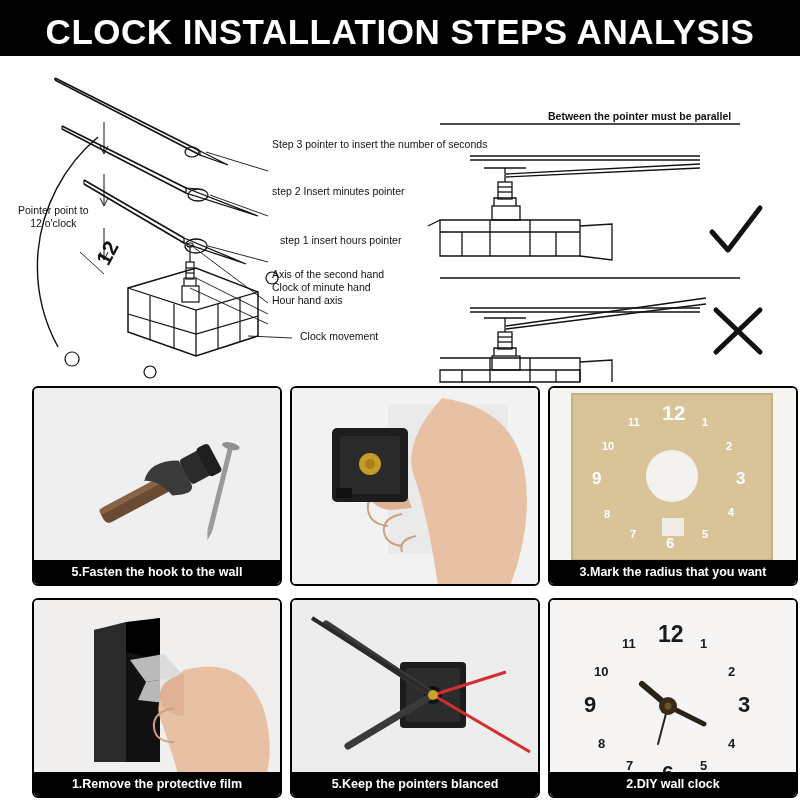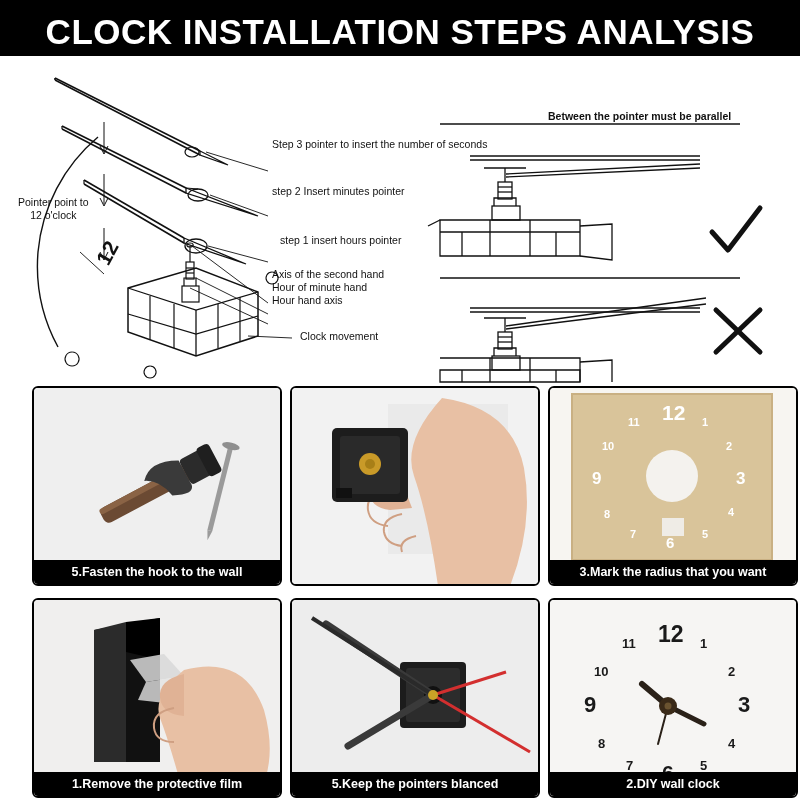--- a/index.html
+++ b/index.html
@@ -173,24 +173,24 @@
       <path d="M580 306 L612 304 L612 326"></path>
 
       <path d="M716 254 L760 296" stroke-width="5" stroke-linecap="round"></path>
       <path d="M760 254 L716 296" stroke-width="5" stroke-linecap="round"></path>
     </g>
   </svg>
 
   <div class="dlabel" style="left:272px;top:82px;text-align:center;">Step 3 pointer to insert the number of seconds</div>
   <div class="dlabel" style="left:272px;top:129px;">step 2 Insert minutes pointer</div>
   <div class="dlabel" style="left:280px;top:178px;">step 1 insert hours pointer</div>
-  <div class="dlabel center" style="left:18px;top:140px;white-space:pre;">Pointer point to
+  <div class="dlabel center" style="left:18px;top:148px;white-space:pre;">Pointer point to
 12 o'clock</div>
   <div class="dlabel" style="left:272px;top:212px;">Axis of the second hand</div>
-  <div class="dlabel" style="left:272px;top:225px;">Hour of minute hand</div>
+  <div class="dlabel" style="left:272px;top:225px;">Clock of minute hand</div>
   <div class="dlabel" style="left:272px;top:238px;">Hour hand axis</div>
   <div class="dlabel" style="left:300px;top:274px;">Clock movement</div>
   <div class="dlabel" style="left:548px;top:54px;font-weight:bold;">Between the pointer must be parallel</div>
   <div class="dlabel" style="left:96px;top:184px;font-size:21px;transform:rotate(-62deg);font-weight:bold;">12</div>
 </div>
 
 <div class="grid">
 
   <div class="cell c1">
     <div class="photo">

